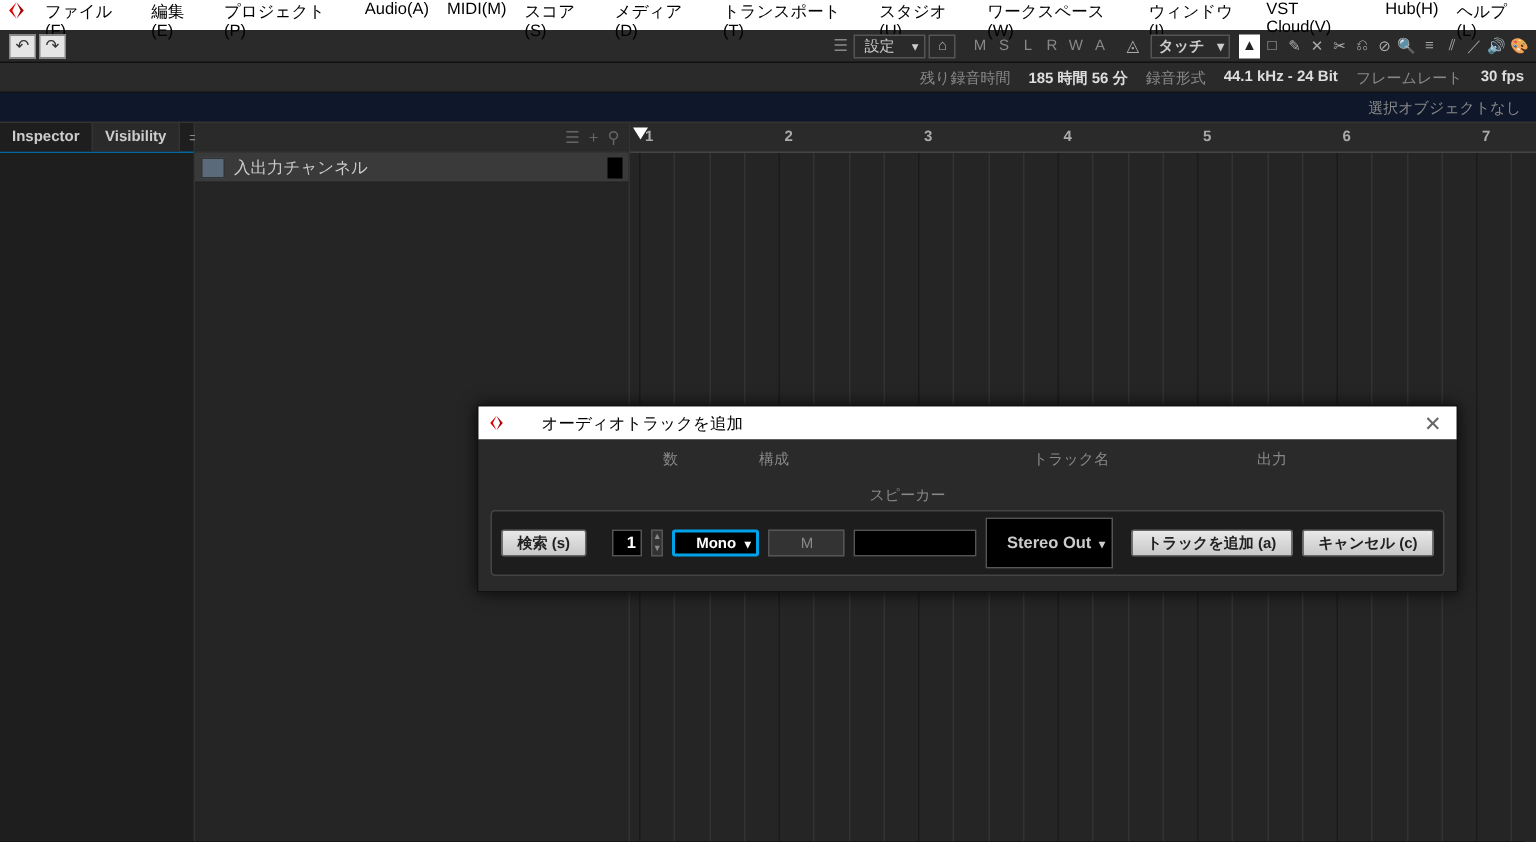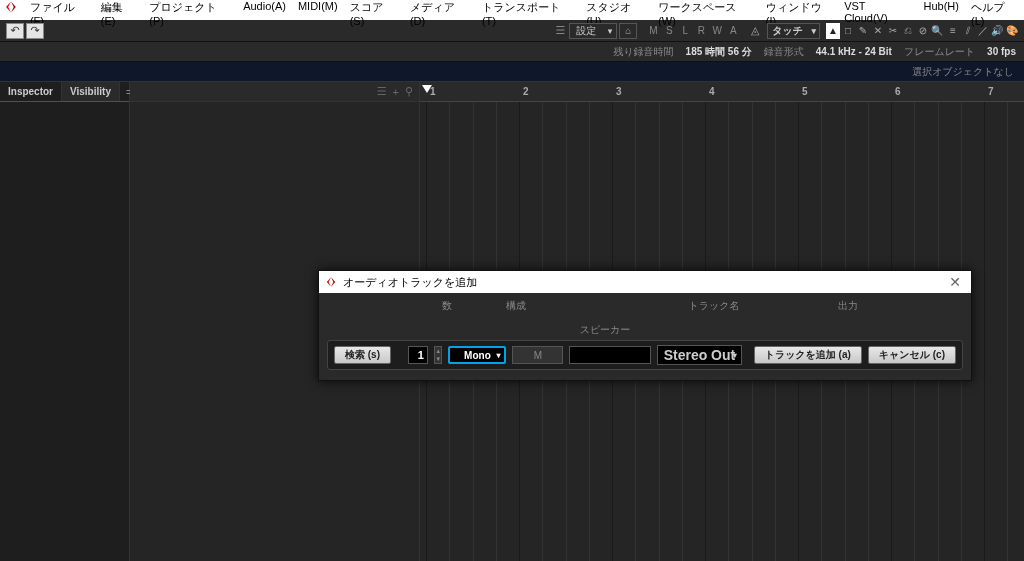--- a/index.html
+++ b/index.html
@@ -50,38 +50,38 @@
 .track-meter { width:10px; height:14px; background:#000; margin-right:4px; }
 
 .arrange { flex:1; background:#252525; position:relative; overflow:hidden; }
 .ruler { height:20px; background:#2a2a2a; border-bottom:1px solid #444; position:relative; }
 .ruler-playhead { position:absolute; left:2px; top:3px; width:0; height:0; border-left:5px solid transparent; border-right:5px solid transparent; border-top:8px solid #fff; }
 .ruler-num { position:absolute; top:4px; color:#aaa; font-size:10px; font-weight:bold; }
 .grid { position:absolute; top:20px; left:0; right:0; bottom:0; }
 .grid-line { position:absolute; top:0; bottom:0; width:1px; background:#333; }
 .grid-line.dark { background:#1a1a1a; width:1px; }
 .dialog { position:absolute; left:318px; top:270px; width:654px; background:#2a2a2a; border:1px solid #111; box-shadow: 0 0 10px rgba(0,0,0,0.8); }
-.dialog-title { height:22px; background:#fff; display:flex; align-items:center; padding:0 6px; gap:6px; }
+.dialog-title { height:22px; background:#fff; display:flex; align-items:center; padding:0 6px; gap:24px; }
 .dialog-logo { width:12px; height:12px; }
 .dialog-title-text { color:#000; font-size:11px; flex:1; }
 .dialog-close { color:#666; font-size:14px; cursor:pointer; padding:0 4px; }
 .dialog-body { padding: 6px 8px 10px; background:#2a2a2a; }
 .dialog-headers { display:flex; gap:4px; padding: 0 0 3px 100px; }
 .dh { color:#888; font-size:10px; text-align:center; }
 .dh1{width:40px;} .dh2{width:90px;} .dh3{width:80px;margin-top:24px;} .dh4{width:130px;} .dh5{width:130px;}
 .dialog-controls { display:flex; align-items:center; gap:6px; background:#1d1d1d; border:1px solid #444; border-radius:3px; padding:4px 6px;}
 .dlg-btn { background: linear-gradient(#e8e8e8, #c8c8c8); border:1px solid #666; color:#222; font-size:10px; font-weight:bold; padding: 2px 10px; border-radius:2px; height:18px; display:flex; align-items:center; white-space:nowrap;}
 .count-input { width:28px; height:18px; background:#000; color:#fff; border:1px solid #555; font-size:11px; font-weight:bold; text-align:right; padding-right:3px; display:flex; align-items:center; justify-content:flex-end; }
 .count-spin { width:12px; height:18px; background:#333; border:1px solid #555; display:flex; flex-direction:column; }
 .count-spin span{ flex:1; display:flex; align-items:center; justify-content:center; font-size:6px; color:#888;}
 .config-dd { height:18px; background:#000; color:#fff; border:2px solid #00a2e8; border-radius:2px; font-size:10px; font-weight:bold; display:flex; align-items:center; justify-content:center; width:88px; position:relative; }
 .config-dd::after{content:"▾"; position:absolute; right:4px; font-size:8px;}
 .speaker-field { width:78px; height:18px; background:#333; border:1px solid #555; display:flex; align-items:center; justify-content:center; color:#888; font-size:10px; }
 .name-field { width:126px; height:18px; background:#000; border:1px solid #555; }
-.output-dd { width:130px; height:20px; background:#000; border:1px solid #555; color:#ccc; font-size:14px; font-weight:bold; display:flex; align-items:center; justify-content:center; position:relative;}
+.output-dd { width:130px; height:34px; background:#000; border:1px solid #555; color:#ccc; font-size:11px; font-weight:bold; display:flex; align-items:center; justify-content:center; position:relative;}
 .output-dd::after{content:"▾"; position:absolute; right:4px; font-size:8px;}
 
 svg.logo-svg { width:100%; height:100%; }
 </style>
 </head>
 <body>
 
 <div class="menubar">
   <span class="logo">
     <svg class="logo-svg" viewBox="0 0 20 20">
@@ -158,20 +158,25 @@
       <div class="tab">Visibility</div>
       <div class="tab-equals">=</div>
     </div>
   </div>
 
   <div class="track-list">
     <div class="track-header">
       <span>☰</span>
       <span>+</span>
       <span>⚲</span>
+    </div>
+    <div class="track-row">
+      <div class="track-icon"></div>
+      <div class="track-name">入出力チャンネル</div>
+      <div class="track-meter"></div>
     </div>
   </div>
 
   <div class="arrange">
     <div class="ruler">
       <div class="ruler-playhead"></div>
       <span class="ruler-num" style="left:10px">1</span>
       <span class="ruler-num" style="left:103px">2</span>
       <span class="ruler-num" style="left:196px">3</span>
       <span class="ruler-num" style="left:289px">4</span>

